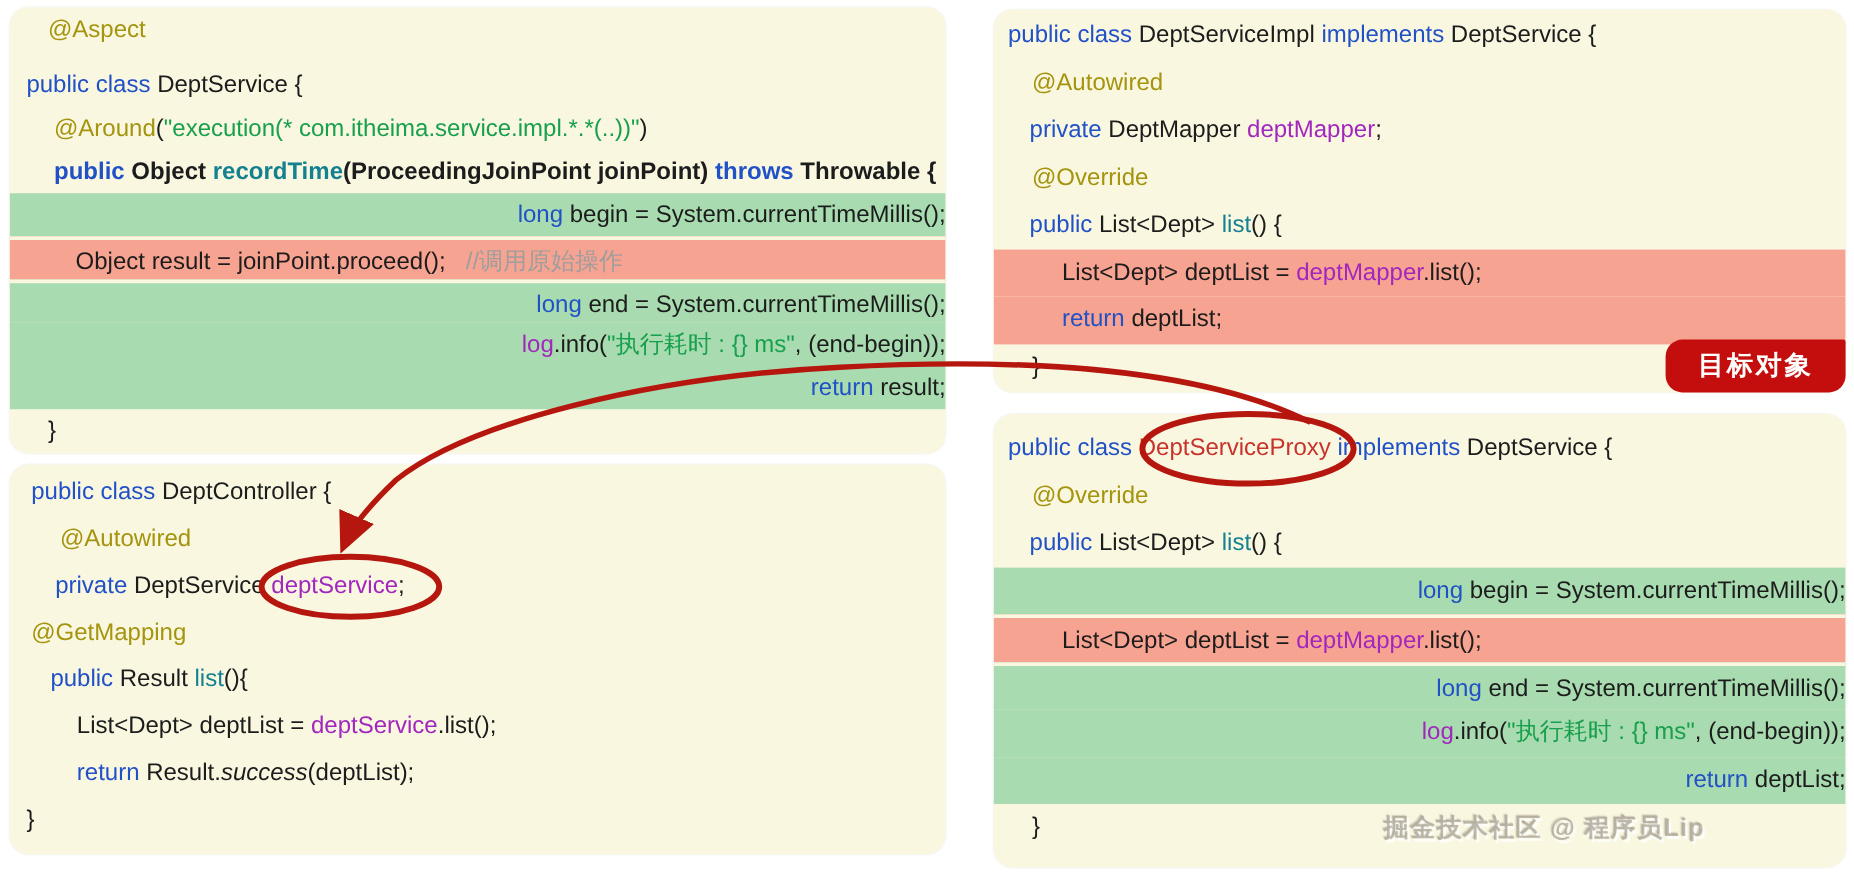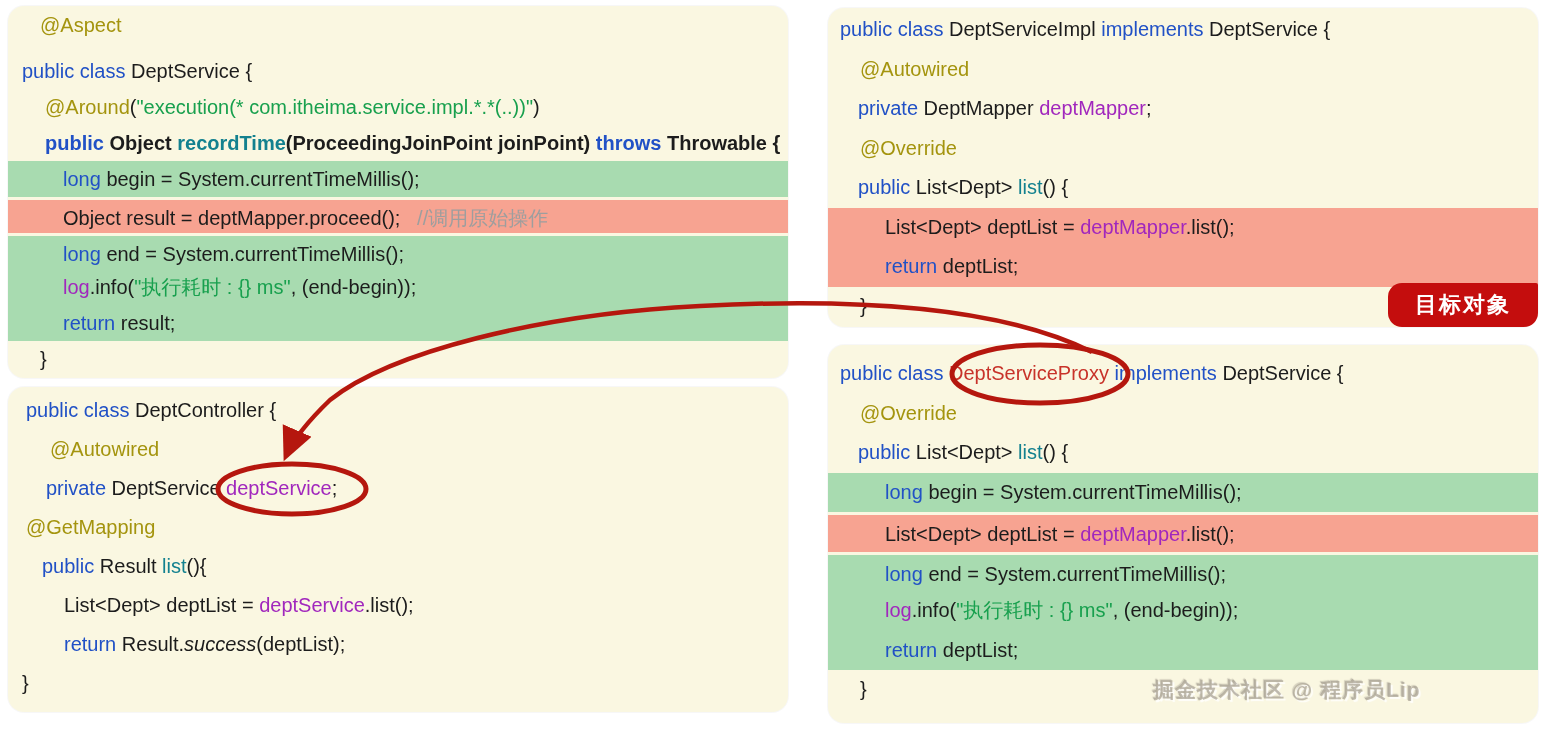--- a/index.html
+++ b/index.html
@@ -18,21 +18,21 @@
   }
   #panel-time-aspect{left:8px;top:6px;width:780px;height:372px;}
   #panel-dept-controller{left:8px;top:387px;width:780px;height:325px;}
   #panel-dept-service-impl{left:828px;top:8px;width:710px;height:319px;}
   #panel-dept-service-proxy{left:828px;top:345px;width:710px;height:378px;}
 
   .code-line{
     height:var(--lh);line-height:var(--lh);white-space:pre;font-size:20px;color:var(--text);
     box-sizing:border-box;
   }
-  .hl-green{background:var(--hl_green);}
+  .hl-green{background:var(--hl_green);text-align:right;}
   .hl-red{background:var(--hl_red);}
   .band-gap{border-top:3px solid var(--panel_bg);}
 
   .tk-kw{color:var(--kw);}
   .tk-ann{color:var(--ann);}
   .tk-mth{color:var(--mth);}
   .tk-str{color:var(--str);}
   .tk-id{color:var(--id);}
   .tk-red{color:var(--red_text);}
   .tk-com{color:var(--com);}
@@ -61,21 +61,21 @@
 <body>
 
 <div class="stage">
 
   <div class="panel" id="panel-time-aspect" style="--lh: 36px; padding-top: 1px;">
       <div class="code-line" style="padding-left: 32px;"><span class="tk-ann">@Aspect</span></div>
       <div class="code-line" style="margin-top: 10px; padding-left: 14px;"><span class="tk-kw">public class </span><span>DeptService {</span></div>
       <div class="code-line" style="padding-left: 37px;"><span class="tk-ann">@Around</span><span>(</span><span class="tk-str">"execution(* com.itheima.service.impl.*.*(..))"</span><span>)</span></div>
       <div class="code-line" style="padding-left: 37px; font-weight: bold;"><span class="tk-kw">public </span><span>Object </span><span class="tk-mth">recordTime</span><span>(ProceedingJoinPoint joinPoint) </span><span class="tk-kw">throws </span><span>Throwable {</span></div>
       <div class="code-line hl-green" style="padding-left: 55px;"><span class="tk-kw">long </span><span>begin = System.currentTimeMillis();</span></div>
-      <div class="code-line hl-red band-gap" style="padding-left: 55px;"><span>Object result = deptMapper.proceed();   </span><span class="tk-com">//调用原始操作</span></div>
+      <div class="code-line hl-red band-gap" style="padding-left: 55px;"><span>Object result = joinPoint.proceed();   </span><span class="tk-com">//调用原始操作</span></div>
       <div class="code-line hl-green band-gap" style="padding-left: 55px;"><span class="tk-kw">long </span><span>end = System.currentTimeMillis();</span></div>
       <div class="code-line hl-green" style="padding-left: 55px;"><span class="tk-id">log</span><span>.info(</span><span class="tk-str">"执行耗时 : {} ms"</span><span>, (end-begin));</span></div>
       <div class="code-line hl-green" style="padding-left: 55px;"><span class="tk-kw">return </span><span>result;</span></div>
       <div class="code-line" style="padding-left: 32px;"><span>}</span></div>
     </div>
 
   <div class="panel" id="panel-dept-controller" style="--lh: 39px; padding-top: 4px;">
       <div class="code-line" style="padding-left: 18px;"><span class="tk-kw">public class </span><span>DeptController {</span></div>
       <div class="code-line" style="padding-left: 42px;"><span class="tk-ann">@Autowired</span></div>
       <div class="code-line" style="padding-left: 38px;"><span class="tk-kw">private </span><span>DeptService </span><span class="tk-id">deptService</span><span>;</span></div>

